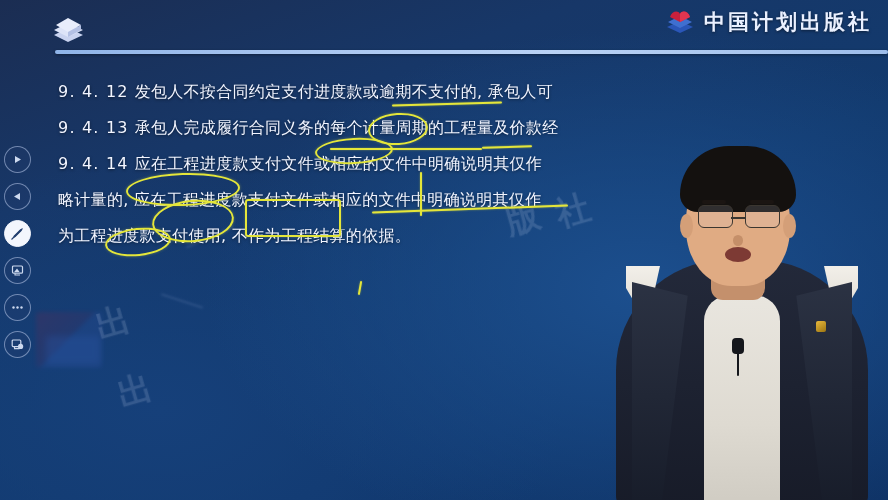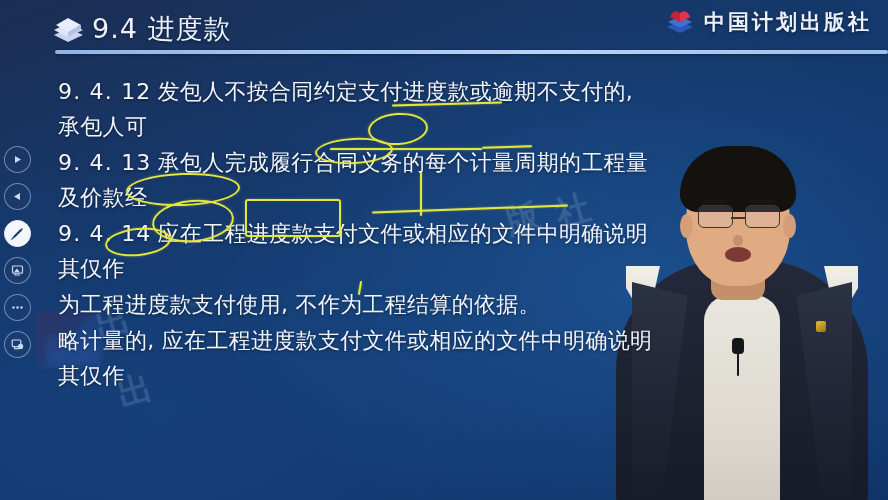--- a/index.html
+++ b/index.html
@@ -59,21 +59,21 @@
   .brand-mark{width:30px;height:28px;position:relative;}
   .brand-text{
     color:#eaf0ff;font-size:21px;letter-spacing:3px;font-weight:600;
     text-shadow:0 1px 3px rgba(0,0,0,.5);white-space:nowrap;
     font-family:"DejaVu Sans",sans-serif;
   }
 
   
   .content{position:absolute;left:58px;top:74px;width:600px;}
   .para{
-    color:#f2f5ff;font-size:22px;line-height:35px;
+    color:#f2f5ff;font-size:16px;line-height:35px;
     letter-spacing:.3px;margin:0 0 1px 0;
     text-shadow:0 1px 3px rgba(0,0,0,.5);
     font-family:"DejaVu Sans",sans-serif;
     position:relative;z-index:2;
   }
   .para .num{letter-spacing:1.2px;padding-right:6px;}
 
   
   .ann{position:absolute;pointer-events:none;z-index:3;}
   .ann-line{background:#e4e63a;height:2.4px;border-radius:2px;
@@ -186,40 +186,39 @@
 
   <div class="header">
 
     <svg class="hdr-icon" viewBox="0 0 36 33">
       <path d="M4 20 L18 13 L33 20 L18 27 Z" fill="#c9d3f0"></path>
       <path d="M4 15 L18 8 L33 15 L18 22 Z" fill="#dde4f8"></path>
       <path d="M6 10 L18 3 L31 10 L18 17 Z" fill="#e8edfc"></path>
       <path d="M18 17 L31 10 L31 15 L18 22 Z" fill="#b3c0e4"></path>
     </svg>
 
-    <div class="hdr-title">9.4  进度款</div>
     <div class="hdr-rule"></div>
 
     <div class="brand">
       <svg class="brand-mark" viewBox="0 0 30 28">
         <path d="M2 19 L15 13 L28 19 L15 25 Z" fill="#2a56b8"></path>
         <path d="M3 14 L15 8 L27 14 L15 20 Z" fill="#3f6fd0"></path>
         <path d="M5 9 C7 3, 13 2, 15 6 C17 2, 23 3, 25 9 L15 14 Z" fill="#c9203c"></path>
         <path d="M15 6 L15 14 L25 9 C23 3, 17 2, 15 6 Z" fill="#e03550"></path>
       </svg>
       <div class="brand-text">中国计划出版社</div>
     </div>
   </div>
 
   <div class="content">
     <p class="para"><span class="num">9. 4. 12</span><span>发包人不按合同约定支付进度款或逾期不支付的, 承包人可</span></p>
     <p class="para"><span class="num">9. 4. 13</span><span>承包人完成履行合同义务的每个计量周期的工程量及价款经</span></p>
     <p class="para"><span class="num">9. 4. 14</span><span>应在工程进度款支付文件或相应的文件中明确说明其仅作</span></p>
+    <p class="para"><span>略计量的, 应在工程进度款支付文件或相应的文件中明确说明其仅作</span></p>
     <p class="para"><span>为工程进度款支付使用, 不作为工程结算的依据。</span></p>
-    <p class="para"><span>略计量的, 应在工程进度款支付文件或相应的文件中明确说明其仅作</span></p>
   </div>
 
   <div class="ann ann-line" style="left:392px;top:103px;width:110px;transform:rotate(-1.5deg);"></div>
   <div class="ann ann-ellipse" style="left:368px;top:113px;width:56px;height:28px;transform:rotate(-4deg);"></div>
 
   <div class="ann ann-line" style="left:330px;top:148px;width:152px;"></div>
   <div class="ann ann-line" style="left:482px;top:146px;width:50px;transform:rotate(-2deg);"></div>
   <div class="ann ann-ellipse" style="left:315px;top:138px;width:74px;height:22px;transform:rotate(-3deg);"></div>
 
   <div class="ann ann-ellipse" style="left:126px;top:173px;width:110px;height:29px;transform:rotate(-2deg);"></div>

